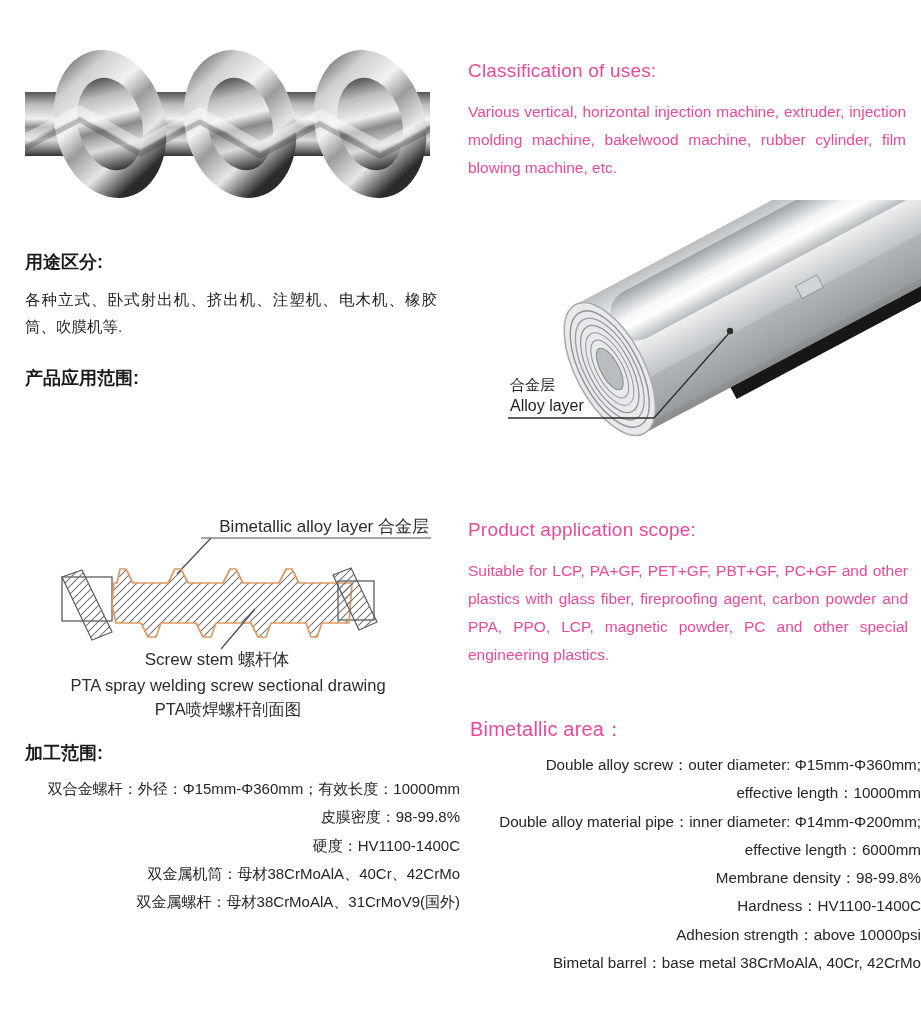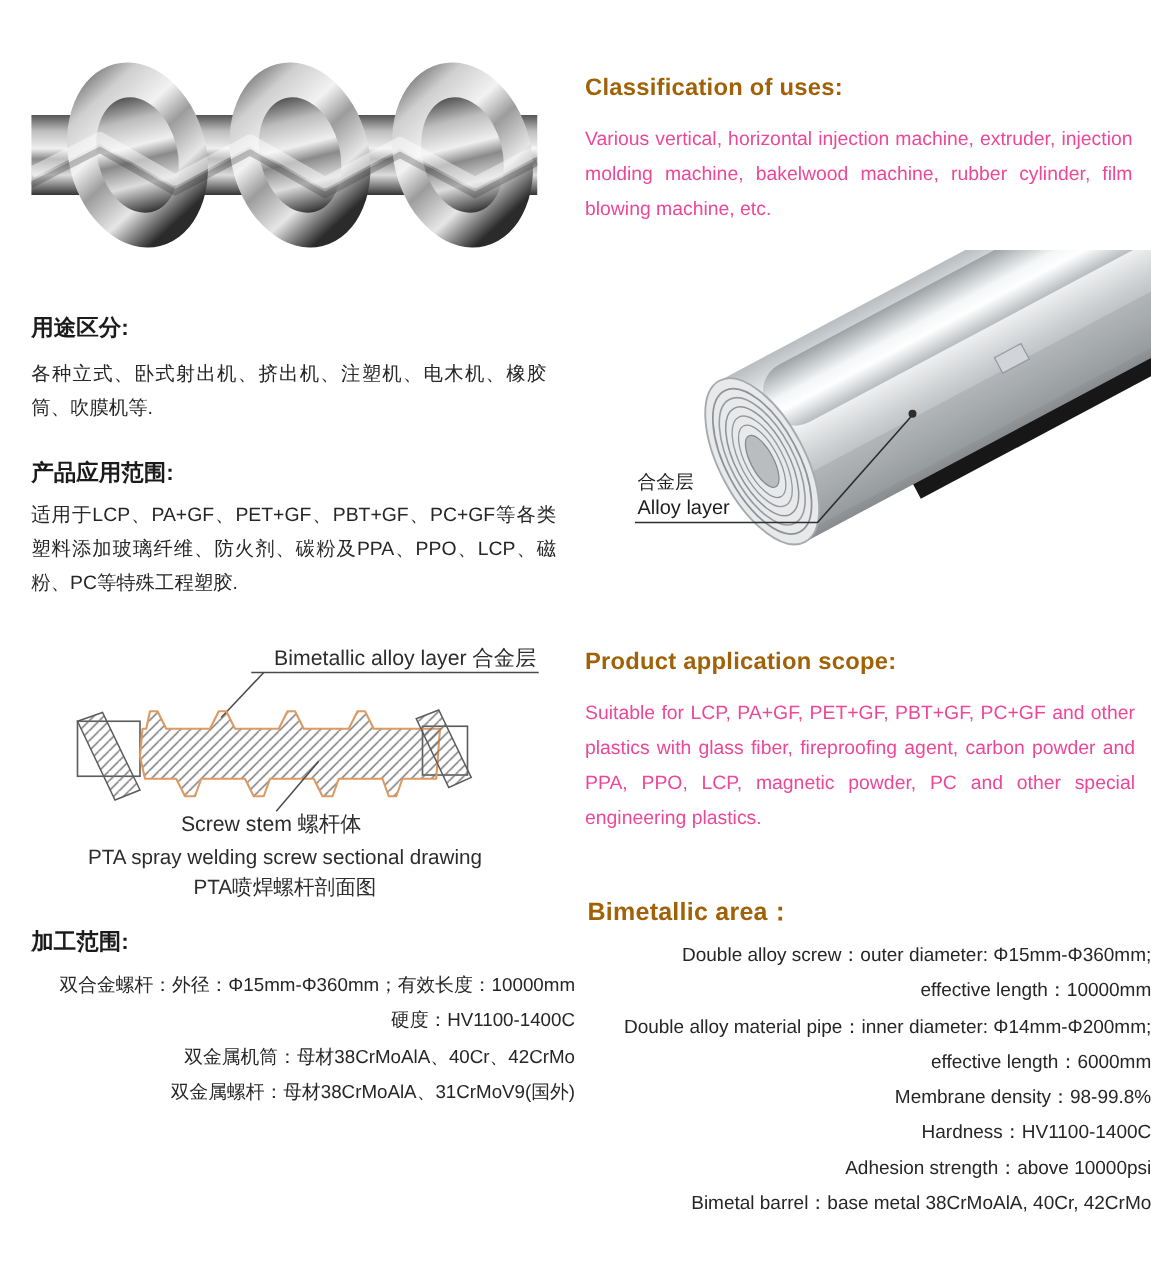--- a/index.html
+++ b/index.html
@@ -1,20 +1,20 @@
 <!DOCTYPE html>
 <html><head>
 <meta charset="utf-8">
 <style>
   html,body{margin:0;padding:0;background:#ffffff;}
   .page{position:relative;width:921px;height:1024px;background:#ffffff;overflow:hidden;
         font-family:"Liberation Sans","DejaVu Sans",sans-serif;}
   .abs{position:absolute;}
   h2,h3,p{margin:0;padding:0;}
-  .h-en{font-size:19px;font-weight:700;color:#a16207;letter-spacing:.2px;}
+  .h-en{font-size:19px;font-weight:400;color:#ec4899;letter-spacing:.2px;}
   .h-en-lg{font-size:20px;}
   .h-cn{font-size:18px;font-weight:700;color:#1b1b1b;}
   .p-en{font-size:15.5px;line-height:28px;color:#ec4899;text-align:justify;margin-top:16px;}
   .p-cn{font-size:15.5px;line-height:27px;color:#262626;text-align:justify;margin-top:9px;}
   .lines{font-size:15px;color:#262626;margin-top:10px;text-align:right;}
   .lines div{line-height:28.3px;white-space:nowrap;}
   
   #sec-class{left:468px;top:60px;width:438px;}
   #sec-usage{left:25px;top:250px;width:412px;}
   #sec-usage .p-cn{margin-top:12px;}
@@ -78,21 +78,20 @@
     <p class="p-en">Various vertical, horizontal injection machine, extruder, injection molding machine, bakelwood machine, rubber cylinder, film blowing machine, etc.</p>
   </section>
 
   <section id="sec-usage" class="abs">
     <h2 class="h-cn">用途区分:</h2>
     <p class="p-cn">各种立式、卧式射出机、挤出机、注塑机、电木机、橡胶筒、吹膜机等.</p>
   </section>
 
   <section id="sec-app-cn" class="abs">
     <h2 class="h-cn">产品应用范围:</h2>
-    <p class="p-cn">适用于LCP、PA+GF、PET+GF、PBT+GF、PC+GF等各类塑料添加玻璃纤维、防火剂、碳粉及PPA、PPO、LCP、磁粉、PC等特殊工程塑胶.</p>
   </section>
 
   <svg id="barrel-img" class="abs" width="443" height="258" viewBox="0 0 443 258">
     <defs>
       <linearGradient id="barrelG" x1="0" y1="0" x2="0" y2="1">
         <stop offset="0" stop-color="#b9bdc0"></stop>
           <stop offset="0.18" stop-color="#eceeef"></stop>
         <stop offset="0.38" stop-color="#f8f9fa"></stop>
           <stop offset="0.6" stop-color="#cdd0d2"></stop>
         <stop offset="0.82" stop-color="#a9adb0"></stop>
@@ -164,20 +163,21 @@
 
   <section id="sec-app-en" class="abs">
     <h2 class="h-en">Product application scope:</h2>
     <p class="p-en">Suitable for LCP, PA+GF, PET+GF, PBT+GF, PC+GF and other plastics with glass fiber, fireproofing agent, carbon powder and PPA, PPO, LCP, magnetic powder, PC and other special engineering plastics.</p>
   </section>
 
   <section id="sec-proc-cn" class="abs">
     <h2 class="h-cn">加工范围:</h2>
     <div class="lines">
       <div>双合金螺杆：外径：Φ15mm-Φ360mm；有效长度：10000mm</div>
+      <div>皮膜密度：98-99.8%</div>
       <div>硬度：HV1100-1400C</div>
       <div>双金属机筒：母材38CrMoAlA、40Cr、42CrMo</div>
       <div>双金属螺杆：母材38CrMoAlA、31CrMoV9(国外)</div>
     </div>
   </section>
 
   <section id="sec-proc-en" class="abs">
     <h2 class="h-en h-en-lg">Bimetallic area：</h2>
     <div class="lines">
       <div>Double alloy screw：outer diameter: Φ15mm-Φ360mm;</div>

